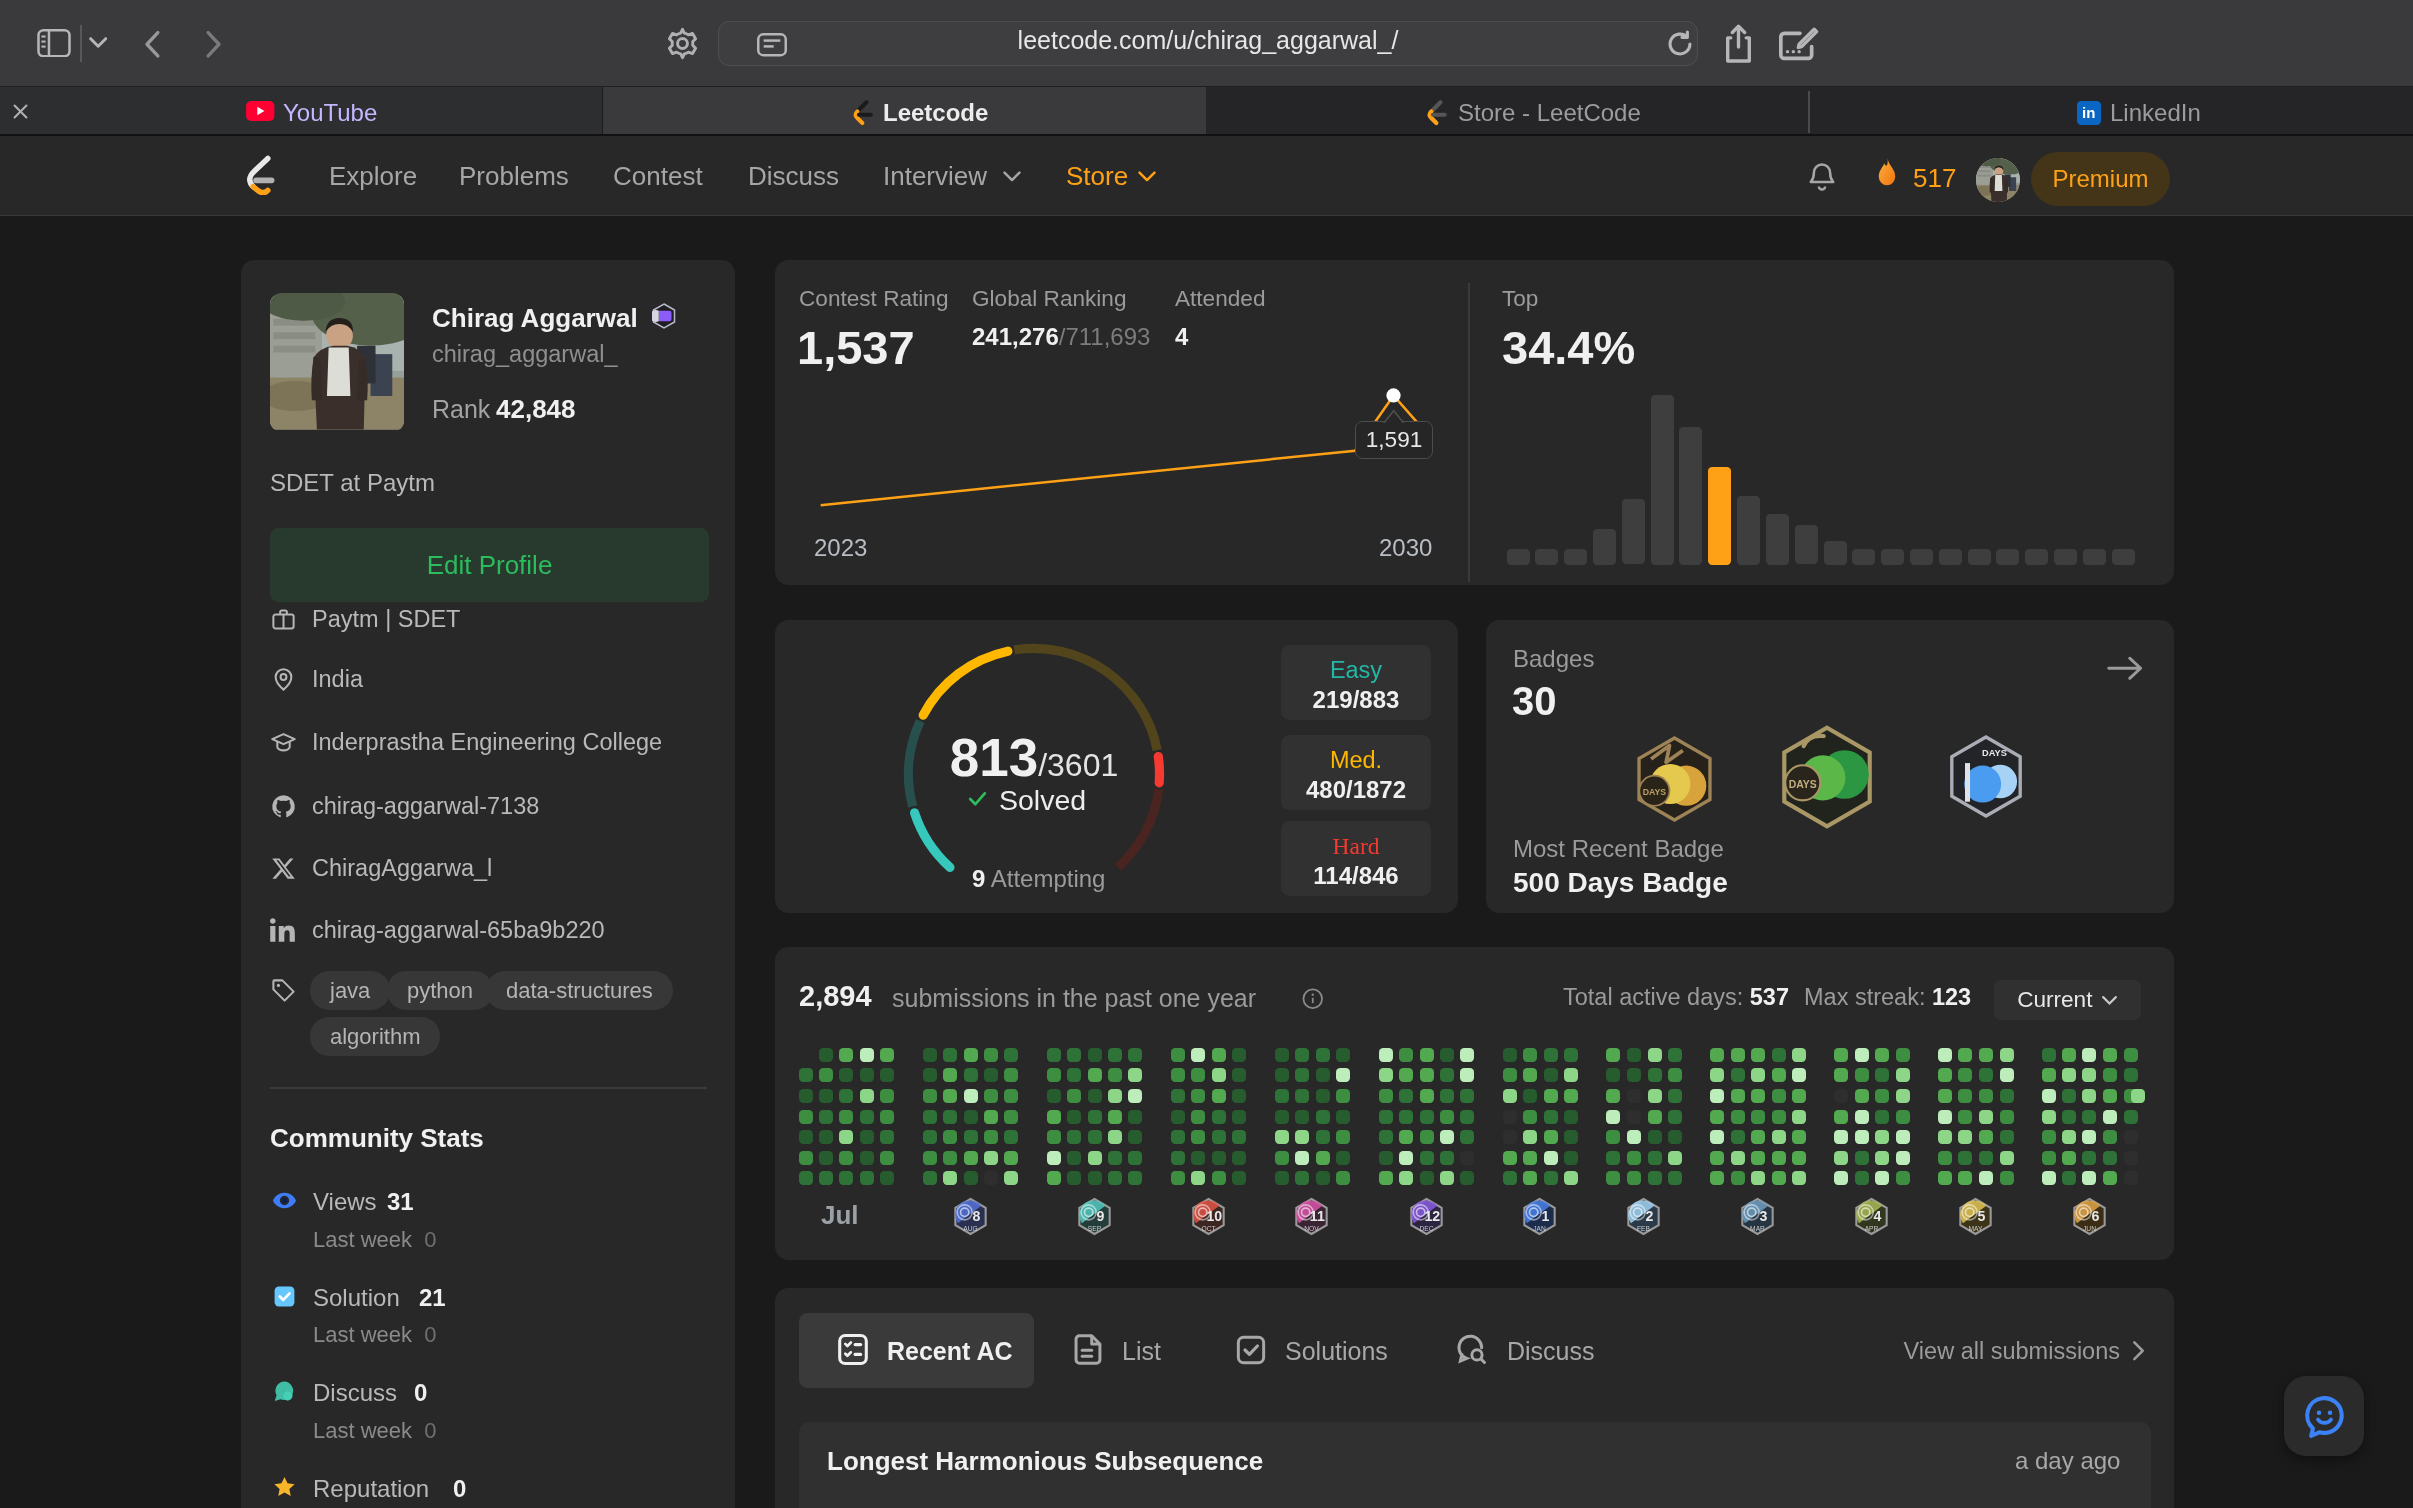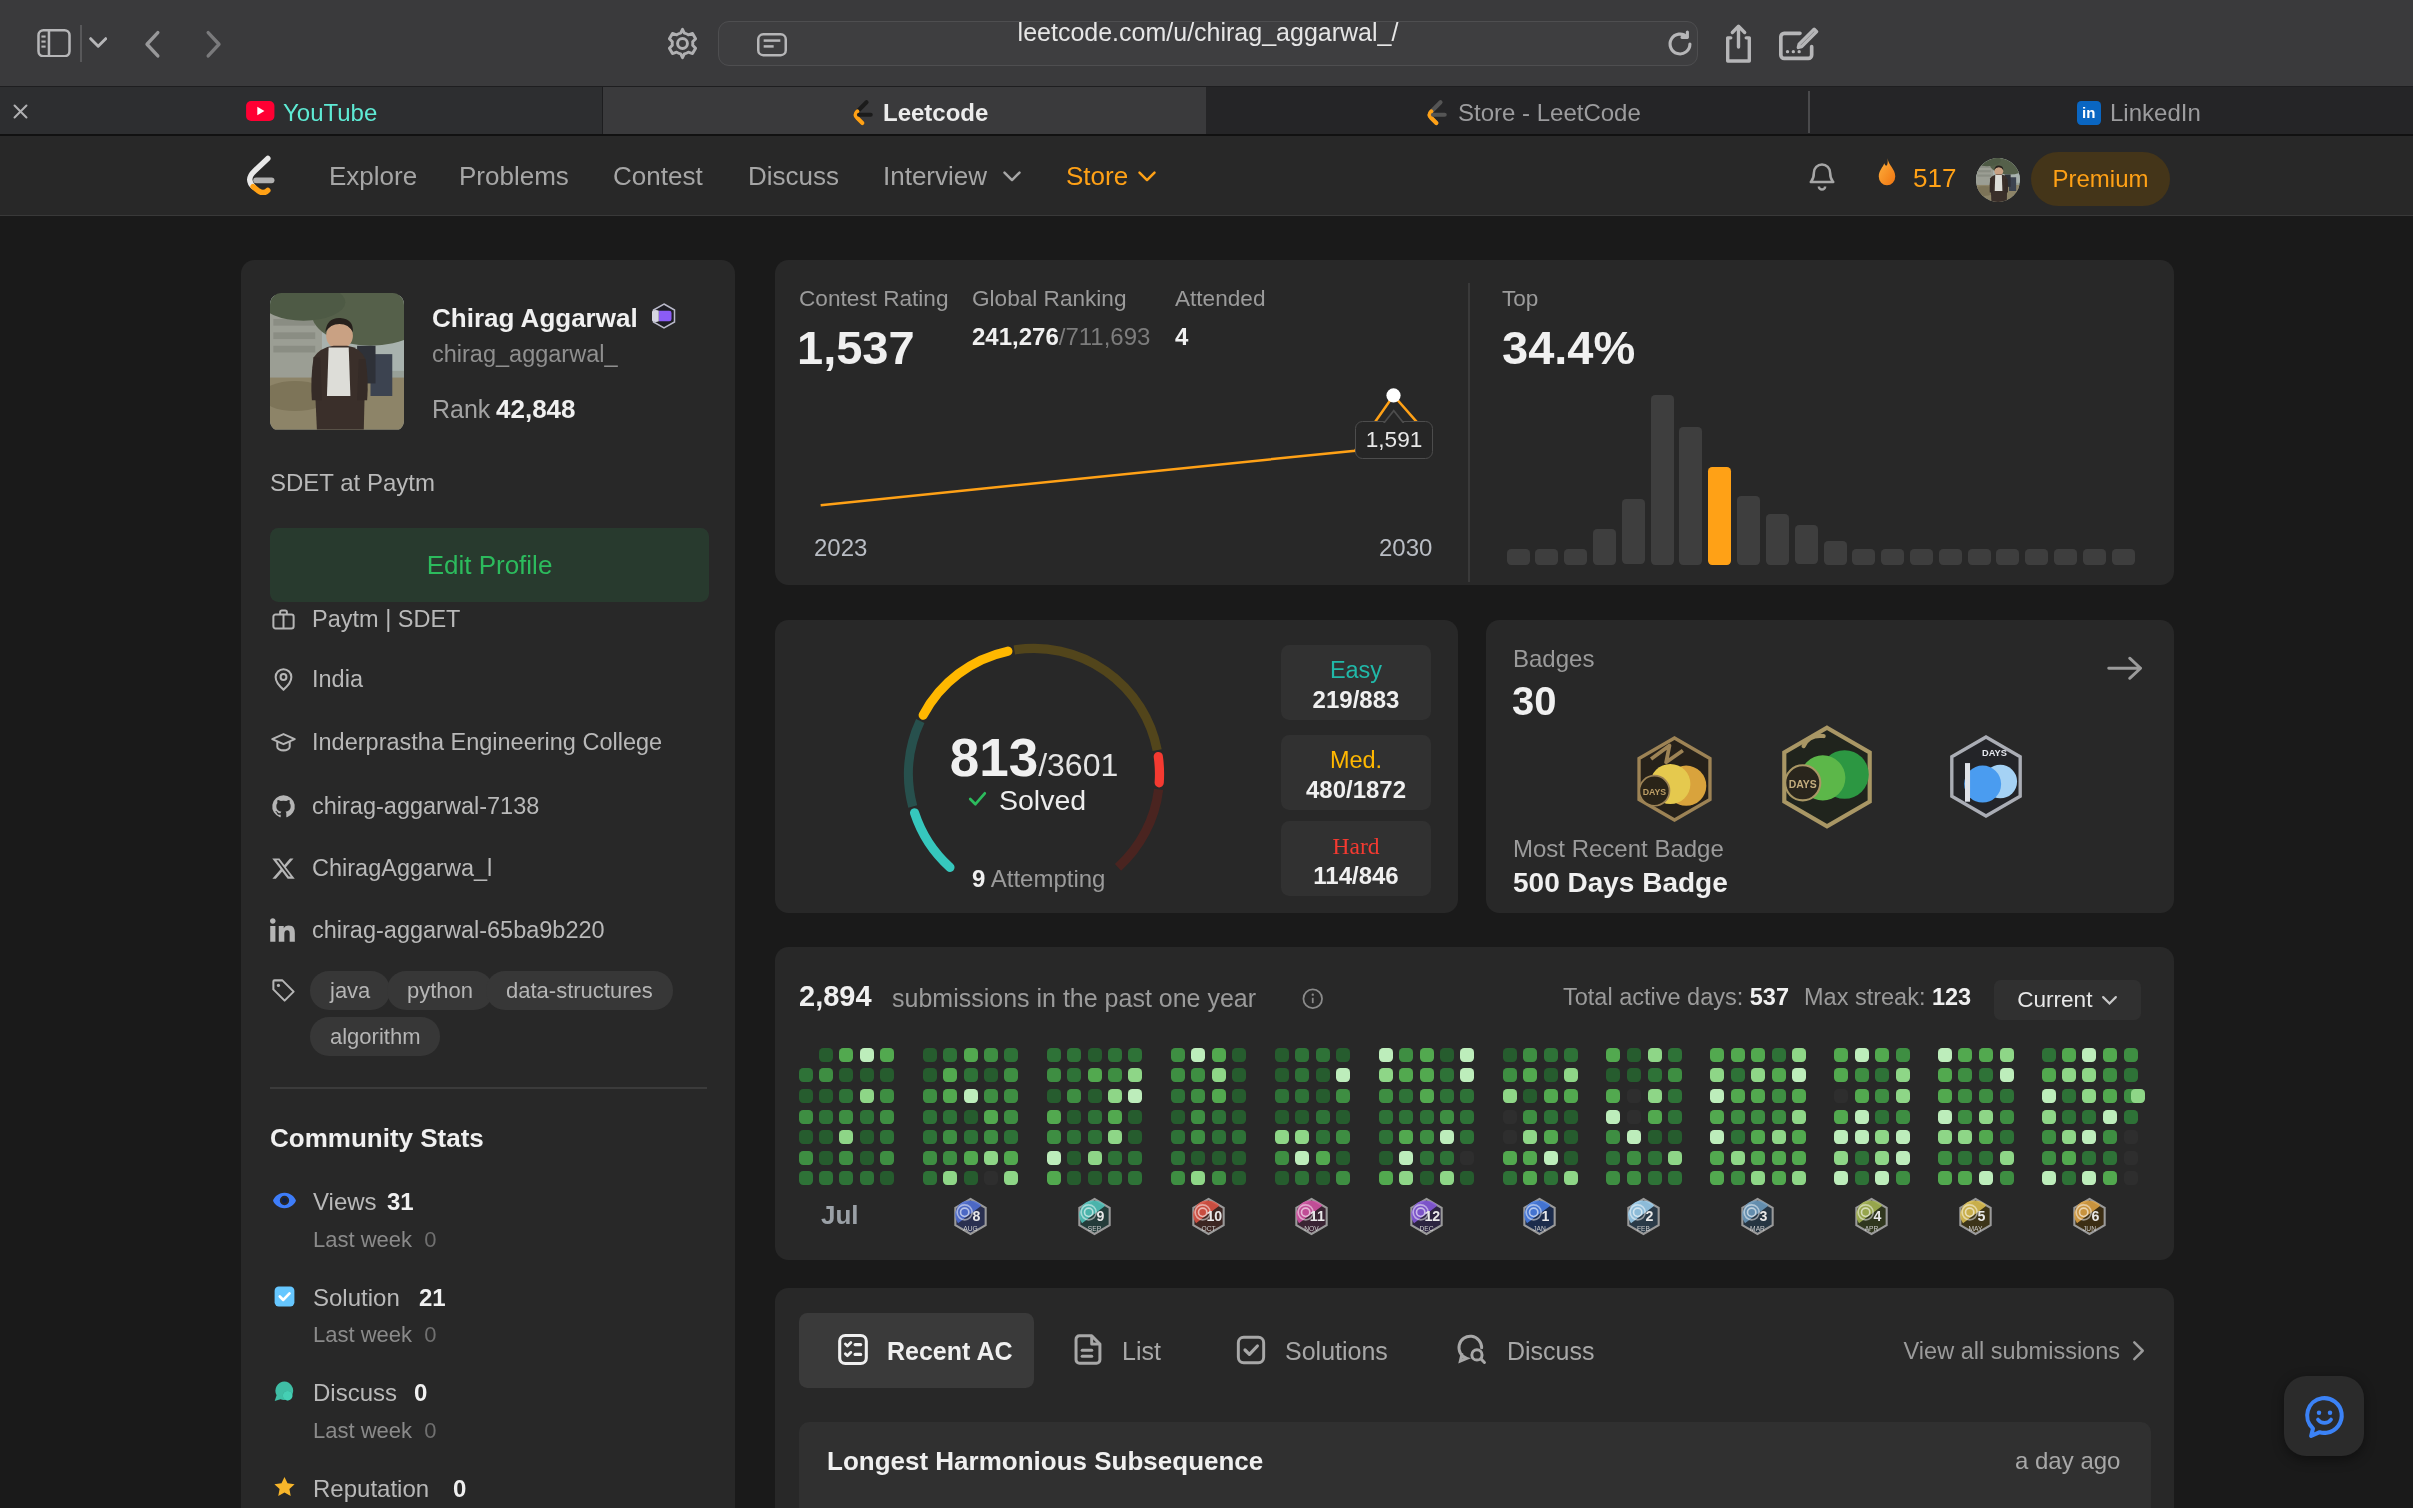--- a/index.html
+++ b/index.html
@@ -28,21 +28,21 @@
 <svg class="abs" style="left:664px;top:25px;" width="37" height="37" viewBox="0 0 24 24" fill="none" xmlns="http://www.w3.org/2000/svg">
     <circle cx="12" cy="12" r="3.2" stroke="#b0b0b2" stroke-width="1.9"></circle>
     <path d="M12 2.8 L13.2 5.3 A7 7 0 0 1 15.8 6.4 L18.5 5.5 L20.5 8.9 L18.6 10.9 A7 7 0 0 1 18.6 13.1 L20.5 15.1 L18.5 18.5 L15.8 17.6 A7 7 0 0 1 13.2 18.7 L12 21.2 L10.8 18.7 A7 7 0 0 1 8.2 17.6 L5.5 18.5 L3.5 15.1 L5.4 13.1 A7 7 0 0 1 5.4 10.9 L3.5 8.9 L5.5 5.5 L8.2 6.4 A7 7 0 0 1 10.8 5.3 Z" stroke="#b0b0b2" stroke-width="1.9" stroke-linejoin="round"></path>
   </svg>
 <div class="abs " style="left:718px;top:21px;width:980px;height:45px;background:#3e3e40;border:1.7px solid #4e4e50;border-radius:11px;"></div>
 <svg class="abs" style="left:757px;top:33px;" width="30" height="23.5" viewBox="0 0 36 28" fill="none" xmlns="http://www.w3.org/2000/svg">
     <rect x="1.5" y="1.5" width="33" height="25" rx="6" stroke="#b6b6b8" stroke-width="3"></rect>
     <line x1="8" y1="9" x2="28" y2="9" stroke="#b6b6b8" stroke-width="3"></line>
     <line x1="8" y1="16" x2="20" y2="16" stroke="#b6b6b8" stroke-width="3"></line>
   </svg>
-<div class="abs " style="left:1208px;top:18px;font-size:25px;color:#e6e6e6;font-weight:400;white-space:nowrap;transform:translateX(-50%);">leetcode.com/u/chirag_aggarwal_/</div>
+<div class="abs " style="left:1208px;top:26px;font-size:25px;color:#e6e6e6;font-weight:400;white-space:nowrap;transform:translateX(-50%);">leetcode.com/u/chirag_aggarwal_/</div>
 <svg class="abs" style="left:1663px;top:27px;" width="34" height="34" viewBox="0 0 24 24" fill="none" xmlns="http://www.w3.org/2000/svg">
     <path d="M19 12a7 7 0 1 1-2.05-4.95" stroke="#b6b6b8" stroke-width="2.2" stroke-linecap="round"></path>
     <path d="M17.2 3.5 17.2 7.3 13.4 7.3" stroke="#b6b6b8" stroke-width="2.2" stroke-linecap="round" stroke-linejoin="round"></path>
   </svg>
 <svg class="abs" style="left:1720px;top:22px;" width="37" height="44" viewBox="0 0 24 28" fill="none" xmlns="http://www.w3.org/2000/svg">
     <path d="M12 3 v13" stroke="#b6b6b8" stroke-width="2.2" stroke-linecap="round"></path>
     <path d="M8 6.5 12 2.5 16 6.5" stroke="#b6b6b8" stroke-width="2.2" stroke-linecap="round" stroke-linejoin="round"></path>
     <path d="M7 10 H5 V25 H19 V10 H17" stroke="#b6b6b8" stroke-width="2.2" stroke-linecap="round" stroke-linejoin="round"></path>
   </svg>
 <svg class="abs" style="left:1778px;top:25px;" width="44" height="40" viewBox="0 0 26 24" fill="none" xmlns="http://www.w3.org/2000/svg">
@@ -54,21 +54,21 @@
   </svg>
 <div class="abs " style="left:0px;top:87px;width:2413px;height:49px;background:#252527;"></div>
 <div class="abs " style="left:0px;top:87px;width:602px;height:49px;background:#2d2e30;"></div>
 <svg class="abs" style="left:11.7px;top:103px;" width="17" height="17" viewBox="0 0 20 20" fill="none" xmlns="http://www.w3.org/2000/svg">
     <path d="M3 3 L17 17 M17 3 L3 17" stroke="#b0b0b2" stroke-width="2.4" stroke-linecap="round"></path>
   </svg>
 <svg class="abs" style="left:246px;top:101px;" width="28.5" height="20" viewBox="0 0 34 24" fill="none" xmlns="http://www.w3.org/2000/svg">
     <rect x="0" y="0" width="34" height="24" rx="6" fill="#f03"></rect> 
     <path d="M13.5 7 L22 12 L13.5 17 Z" fill="#fff"></path>
   </svg>
-<div class="abs " style="left:283px;top:99px;font-size:24px;color:#5eead4;font-weight:400;white-space:nowrap;">YouTube</div>
+<div class="abs " style="left:283px;top:99px;font-size:24px;color:#c4b5fd;font-weight:400;white-space:nowrap;">YouTube</div>
 <div class="abs " style="left:602px;top:87px;width:1.7px;height:49px;background:#1d1d1f;"></div>
 <div class="abs " style="left:603px;top:87px;width:603px;height:49px;background:#3a3a3c;"></div>
 <svg class="abs" style="left:849px;top:98px;" width="25" height="28.5" viewBox="0 0 30 34" fill="none" xmlns="http://www.w3.org/2000/svg">
     <path d="M21 5 L10 16 Q6 20 10 24 L16 30" stroke="#1b1b1b" stroke-width="5" stroke-linecap="round" fill="none"></path>
     <path d="M10 16 Q6 20 10 24 L16 30" stroke="#ffa116" stroke-width="5" stroke-linecap="round" fill="none"></path>
     <line x1="12" y1="20" x2="26" y2="20" stroke="#1b1b1b" stroke-width="5" stroke-linecap="round"></line>
   </svg>
 <div class="abs " style="left:883px;top:99px;font-size:24px;color:#ececec;font-weight:700;white-space:nowrap;">Leetcode</div>
 <div class="abs " style="left:1207px;top:87px;width:602px;height:49px;background:#252527;"></div>
 <svg class="abs" style="left:1423px;top:98px;" width="25" height="28.5" viewBox="0 0 30 34" fill="none" xmlns="http://www.w3.org/2000/svg">

